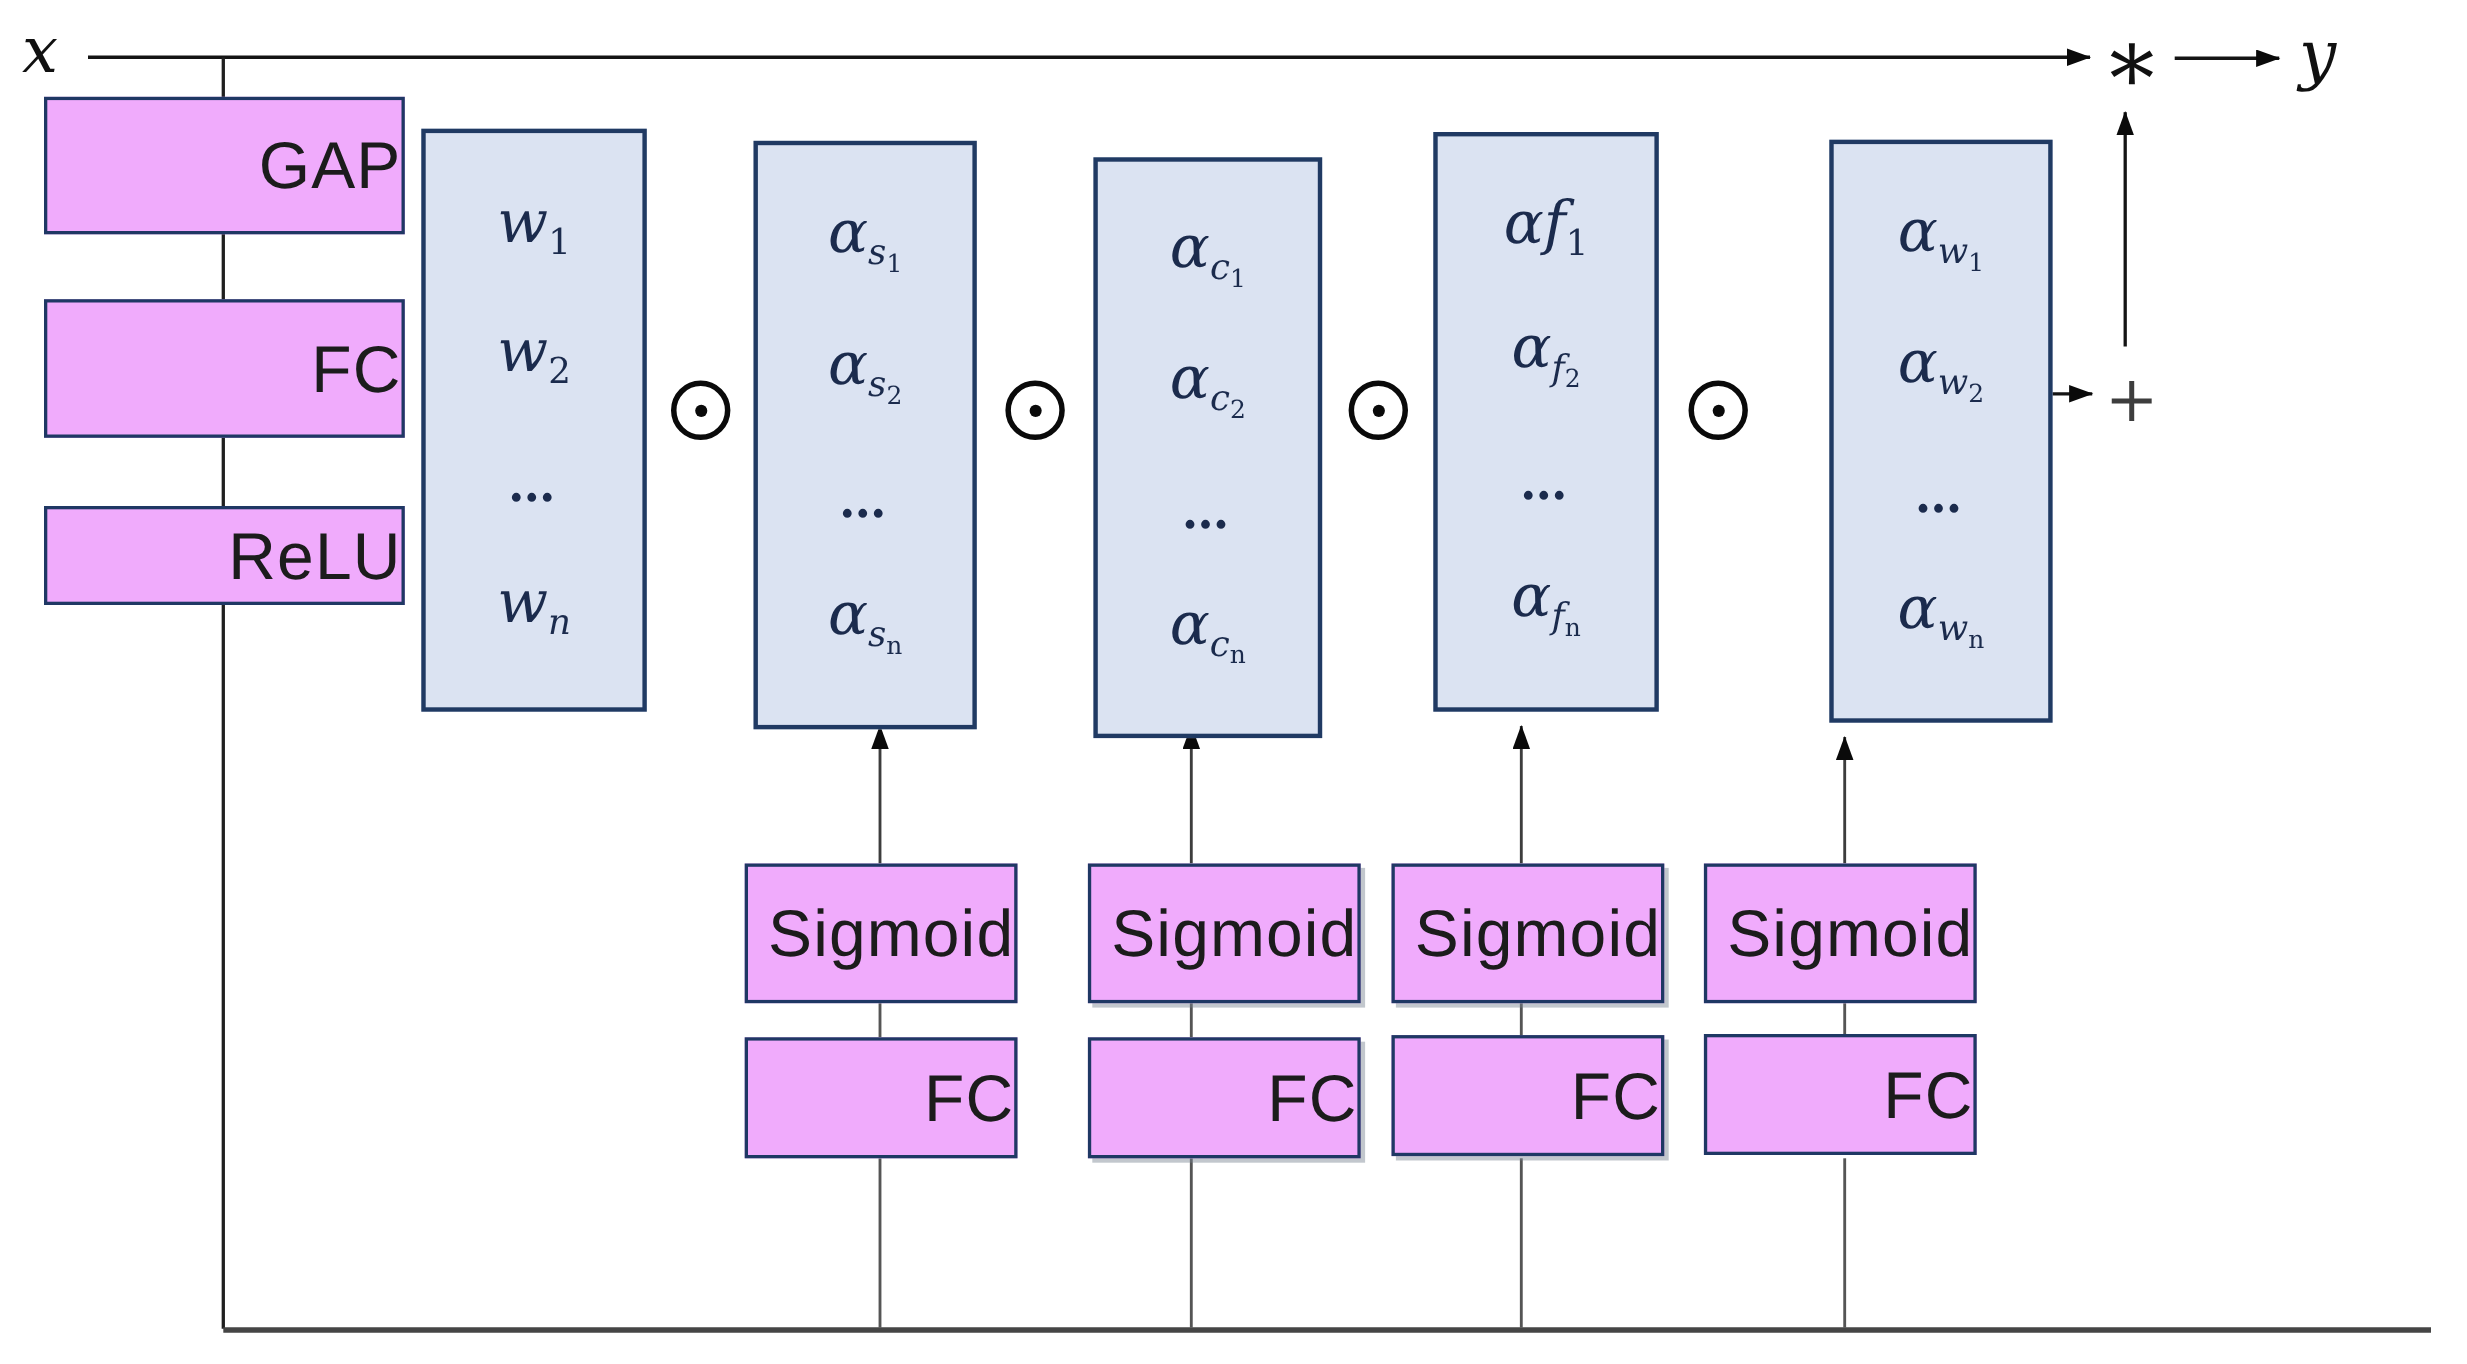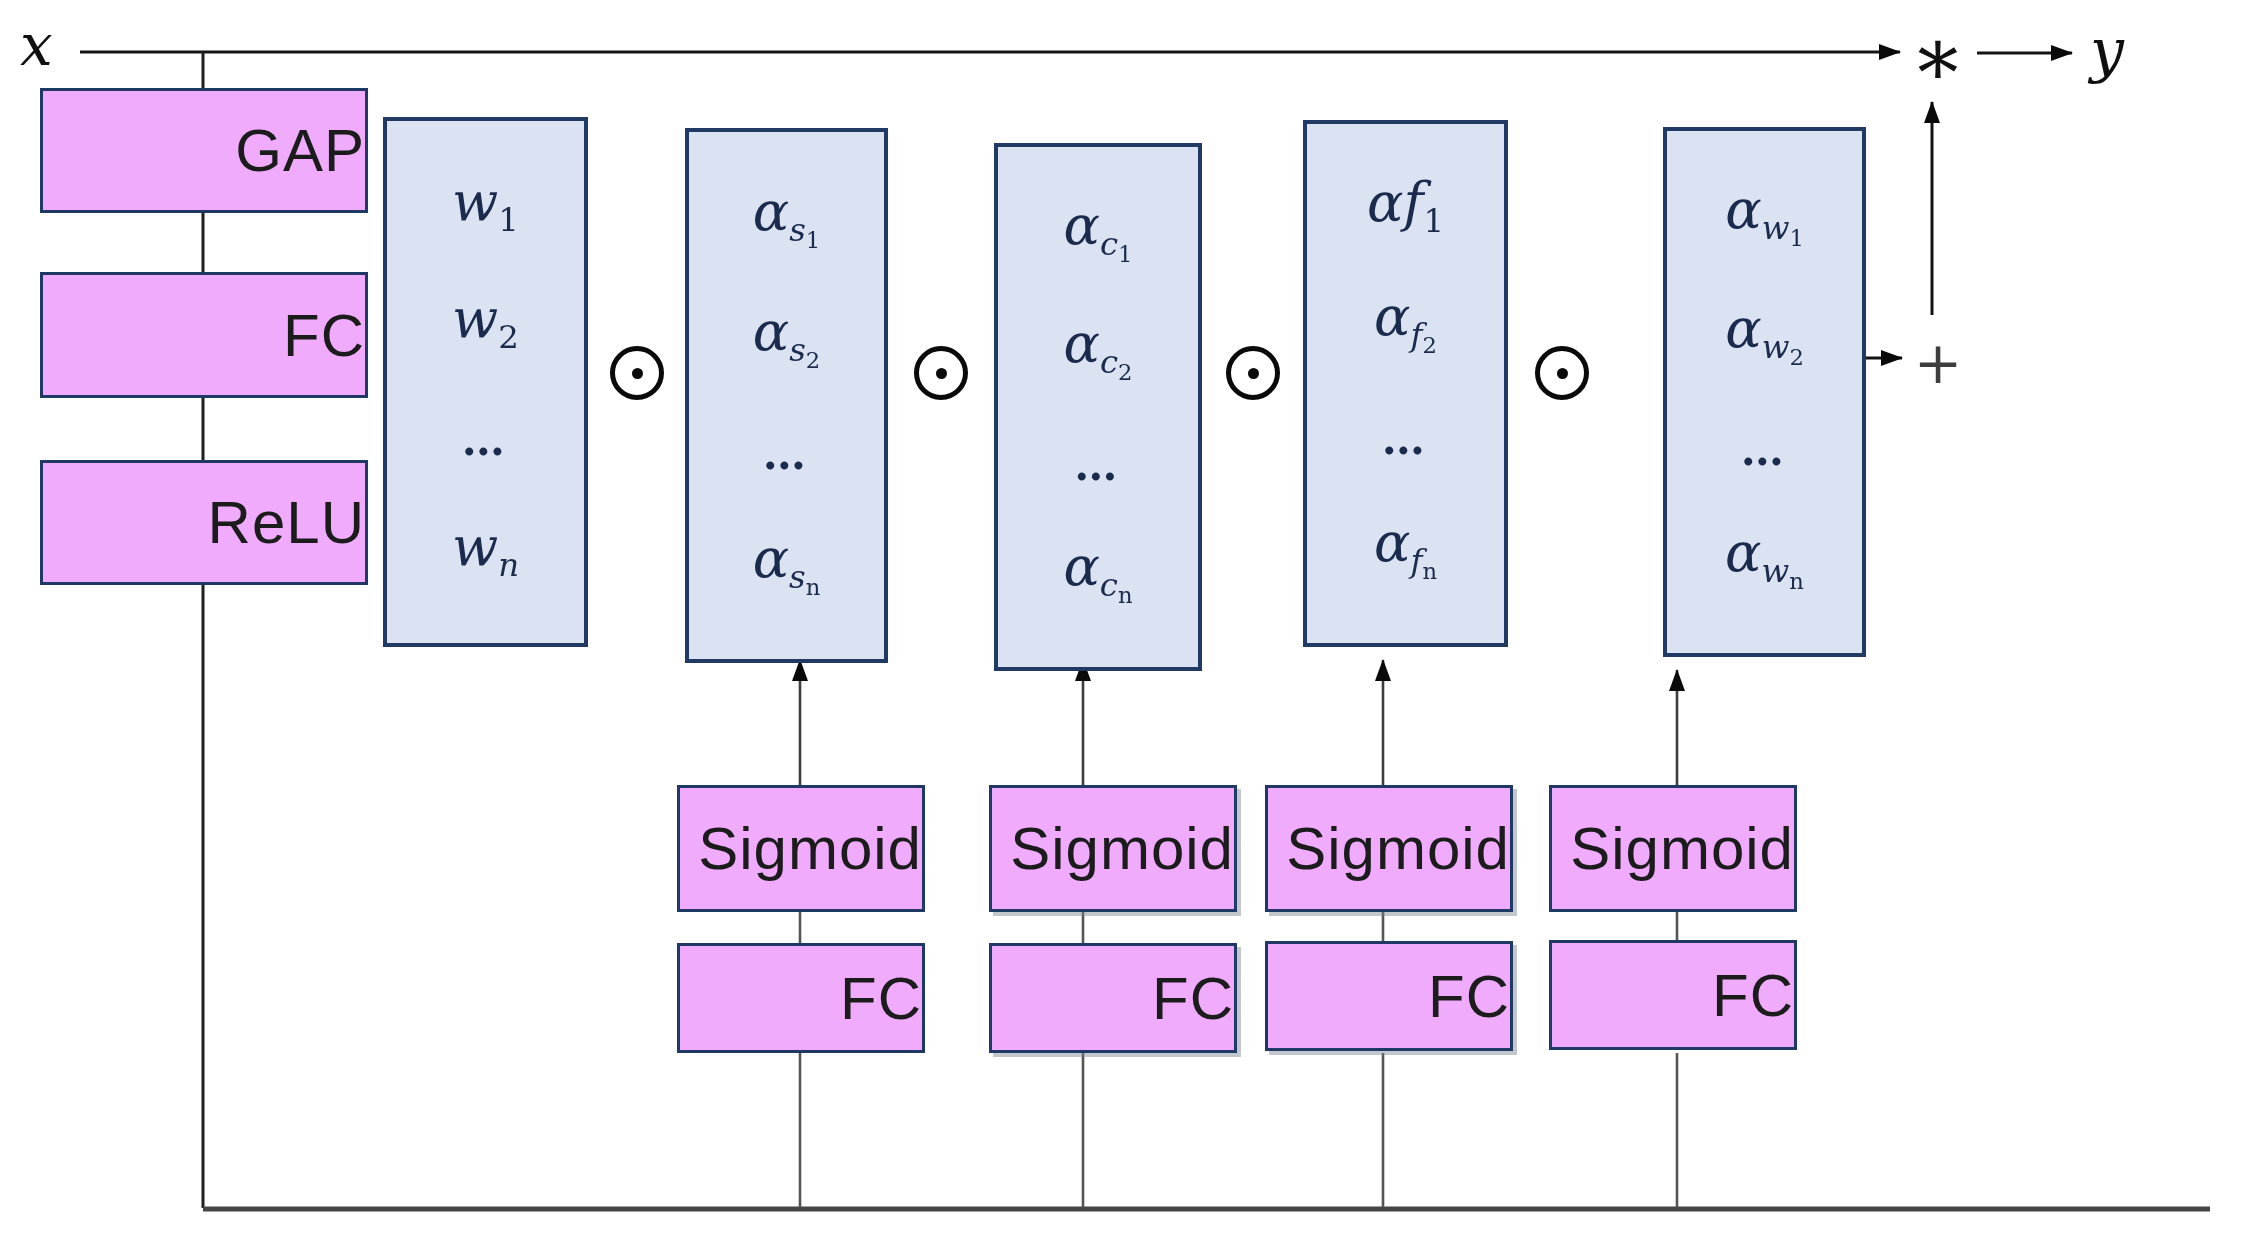--- a/index.html
+++ b/index.html
@@ -77,21 +77,21 @@
   <div class="mathlabel" style="left:2090px;top:20px;font-size:60px;">y</div>
   <div class="oplabel" style="left:1898px;top:14px;width:80px;height:86px;font-size:82px;">∗</div>
   <div class="oplabel" style="left:1906px;top:330px;width:64px;height:66px;font-size:58px;color:#3d3d3d;">+</div>
 
   <div class="wbox" style="left:40px;top:88px;width:328px;height:125px;">
     <span>GAP</span>
   </div>
   <div class="wbox" style="left:40px;top:272px;width:328px;height:126px;">
     <span>FC</span>
   </div>
-  <div class="wbox" style="left:40px;top:460px;width:328px;height:125px;">
+  <div class="wbox" style="left:40px;top:460px;width:328px;height:90px;">
     <span>ReLU</span>
   </div>
 
   <div class="bluebox" style="left:383px;top:117px;width:205px;height:530px;">
       <div class="mrow"><span class="s0 it">w</span><span class="s1">1</span></div>
       <div class="mrow"><span class="s0 it">w</span><span class="s1">2</span></div>
       <div class="mrow"><span class="s0 dots">…</span></div>
       <div class="mrow"><span class="s0 it">w</span><span class="s1 it">n</span></div>
     </div>
   <div class="bluebox" style="left:685px;top:112px;width:203px;height:535px;margin-top:16px;">

